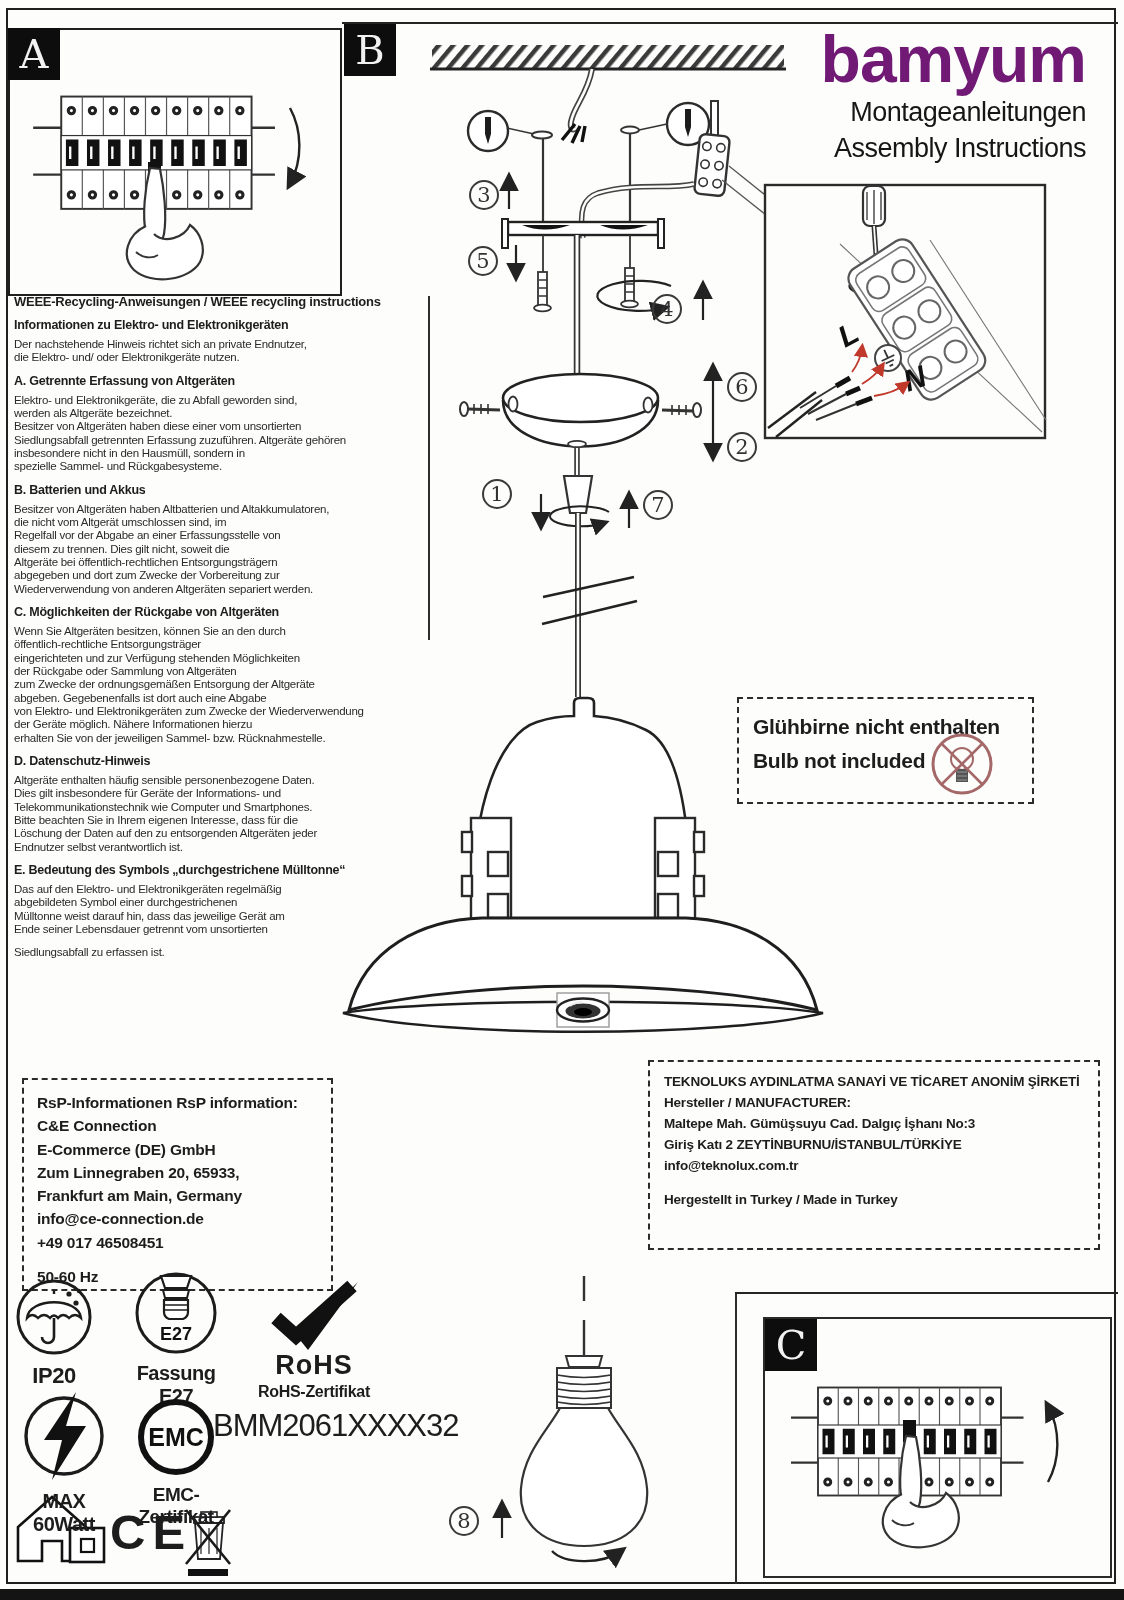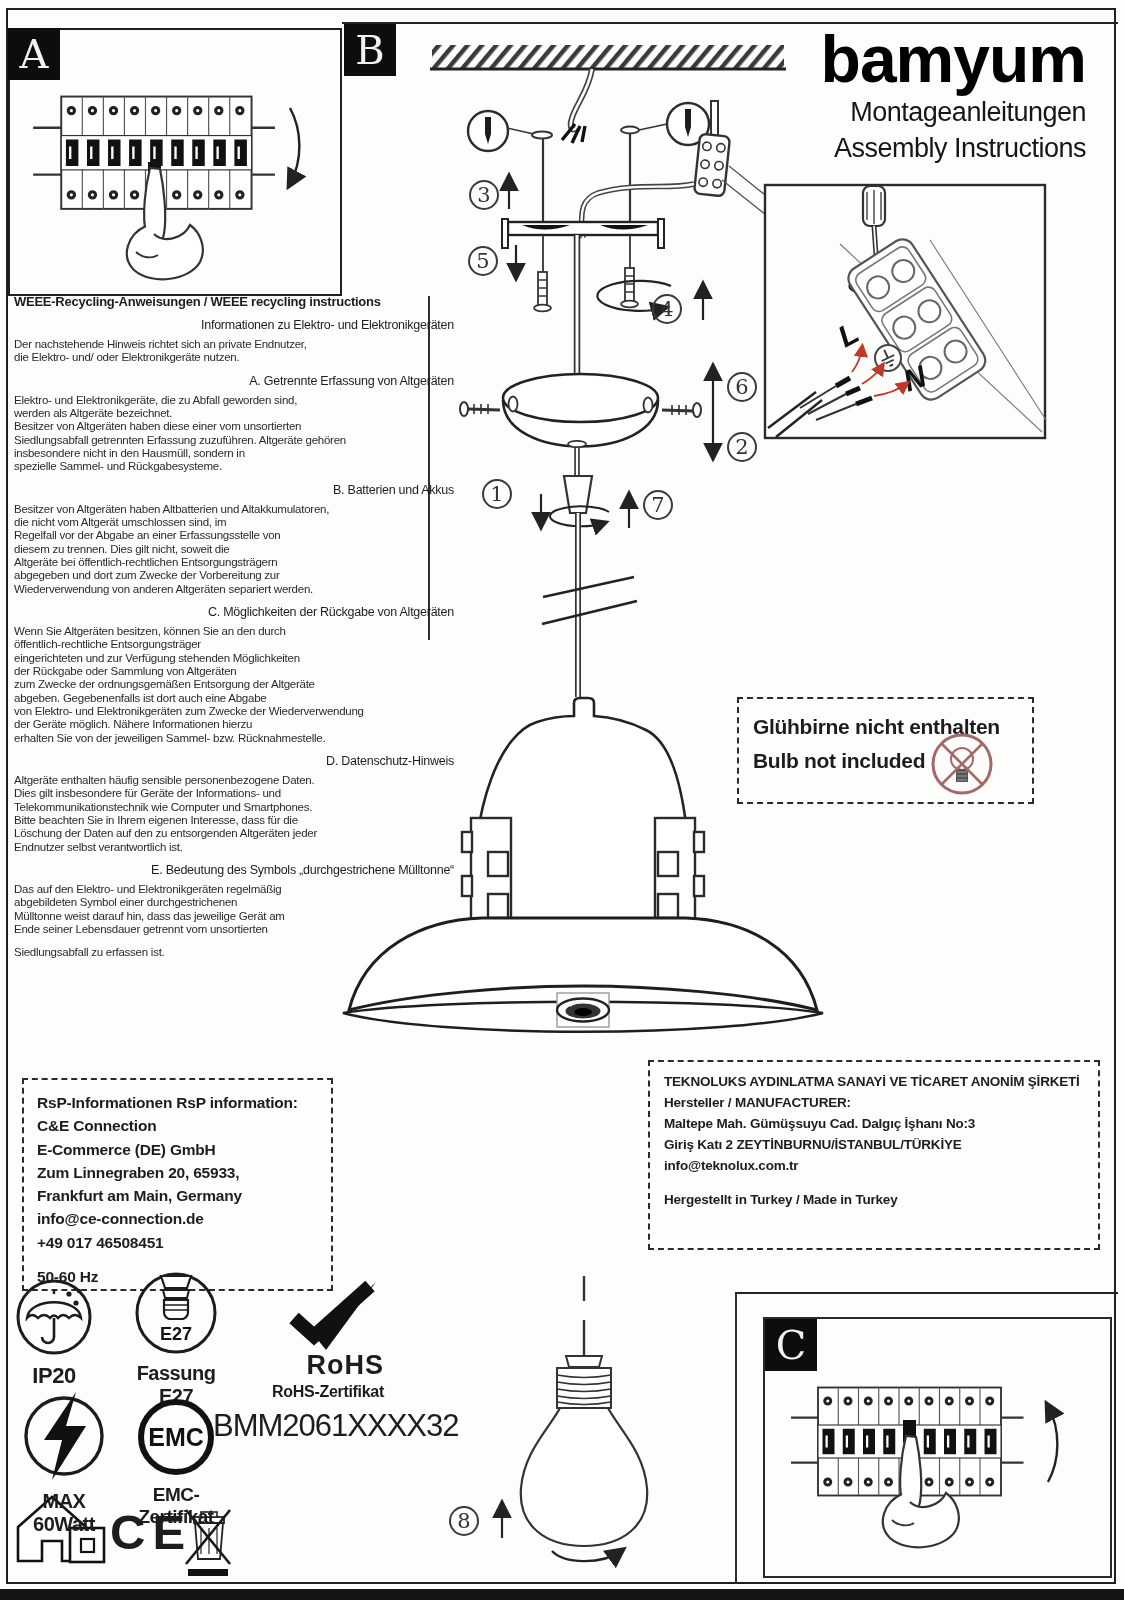--- a/index.html
+++ b/index.html
@@ -20,21 +20,21 @@
   .plabel {
     width:52px; height:52px; background:#0d0d0d; color:#f2f2f2;
     font-family:"DejaVu Serif", serif; font-size:40px; font-weight:400;
     display:flex; align-items:center; justify-content:center;
   }
   .brand { left:640px; top:26px; width:446px; text-align:right; }
   .brand-name { font-size:66px; font-weight:bold; letter-spacing:-1px; line-height:1.0; }
   .brand-sub { font-size:27px; color:#161616; line-height:1.14; margin-top:5px; letter-spacing:-0.5px;}
   .weee { left:14px; top:294px; width:440px; letter-spacing:-0.25px; }
   .weee-title { font-size:13px; font-weight:bold; margin-bottom:9px; }
-  .weee h4 { font-size:12.5px; font-weight:normal; margin:9px 0 6px;text-align:right; }
+  .weee h4 { font-size:12.5px; font-weight:bold; margin:9px 0 6px; }
   .weee p { font-size:11.5px; line-height:1.16; white-space:pre-line; color:#2a2a2a;}
   .weee .wfooter { margin-top:10px; }
   .dashedbox { border:2px dashed #2b2b2b; background:#fdfdfc; }
   .note-box { left:737px; top:697px; width:297px; height:107px; padding:11px 14px; }
   .note-line { font-size:21px; font-weight:bold; line-height:1.62; letter-spacing:-0.3px;}
   .rsp-box { left:22px; top:1078px; width:311px; height:213px; padding:11px 13px; font-size:15.5px; font-weight:bold; line-height:1.5; letter-spacing:-0.2px;}
   .rsp-freq { margin-top:11px; }
   .man-box { left:648px; top:1060px; width:452px; height:190px; padding:9px 14px; font-size:13.5px; font-weight:bold; line-height:1.56; letter-spacing:-0.2px;}
   .man-footer { margin-top:13px; }
   .step {
@@ -328,21 +328,21 @@
   <div class="abs vline" style="left:428px; top:296px; height:344px;"></div>
   <div class="abs vline" style="left:735px; top:1292px; height:292px;"></div>
   <div class="abs hline" style="left:735px; top:1292px; width:383px;"></div>
   <div class="abs boxC"></div>
 
   <div class="abs plabel" style="left:8px; top:28px;">A</div>
   <div class="abs plabel" style="left:344px; top:24px;">B</div>
   <div class="abs plabel" style="left:765px; top:1319px;">C</div>
 
   <div class="abs brand">
-    <div class="brand-name" style="color:#000000;">bamyum</div>
+    <div class="brand-name" style="color:#701a75;">bamyum</div>
     <div class="brand-sub">Montageanleitungen</div>
     <div class="brand-sub">Assembly Instructions</div>
   </div>
 
   <div class="abs weee">
     <div class="weee-title">WEEE-Recycling-Anweisungen / WEEE recycling instructions</div>
     <h4>Informationen zu Elektro- und Elektronikgeräten</h4>
     <p>Der nachstehende Hinweis richtet sich an private Endnutzer,
  die Elektro- und/ oder Elektronikgeräte nutzen.</p>
     <h4>A. Getrennte Erfassung von Altgeräten</h4>
@@ -445,21 +445,21 @@
       <circle cx="43" cy="43" r="39" fill="none" stroke="#1c1c1c" stroke-width="3"></circle>
       <path d="M28,6 h30 l-4,12 h-22 z" fill="#fff" stroke="#1c1c1c" stroke-width="2.2"></path>
       <path d="M30,20 h26 l-2,8 h-22 z" fill="#fff" stroke="#1c1c1c" stroke-width="2"></path>
       <path d="M31,30 h24 v12 q0,5 -5,7 h-14 q-5,-2 -5,-7 z" fill="#fff" stroke="#1c1c1c" stroke-width="2.2"></path>
       <path d="M31,35 h24 M31,40 h24" stroke="#1c1c1c" stroke-width="1.6"></path>
       <text x="43" y="70" text-anchor="middle" font-size="18" font-weight="bold" fill="#111">E27</text>
     </svg>
     <div class="badge-label">Fassung E27</div>
   </div>
 
-  <div class="abs badge" style="left:260px; top:1278px; width:124px;text-align:right;">
+  <div class="abs badge" style="left:252px; top:1278px; width:124px;">
     <svg width="104" height="72" viewBox="0 0 104 72">
       <path d="M14,40 L38,62 L96,4 L46,72 L30,52 Z" fill="#111"></path>
       <path d="M14,40 L34,58 L90,8" fill="none" stroke="#111" stroke-width="14"></path>
     </svg>
     <div class="rohs-word">RoHS</div>
     <div class="rohs-cert">RoHS-Zertifikat</div>
   </div>
 
   <div class="abs badge" style="left:14px; top:1388px; width:100px;">
     <svg width="92" height="96" viewBox="0 0 92 96">

